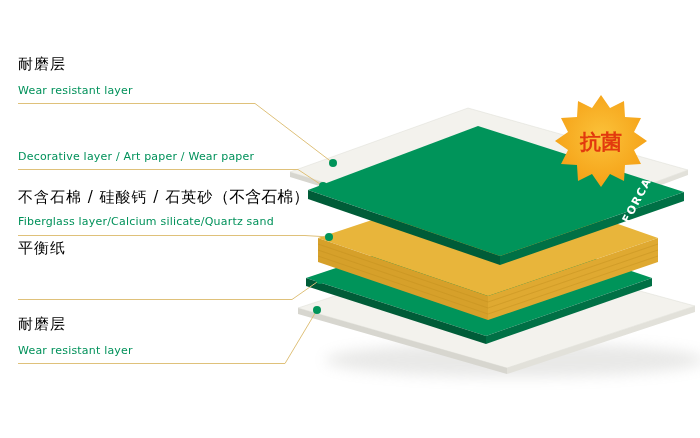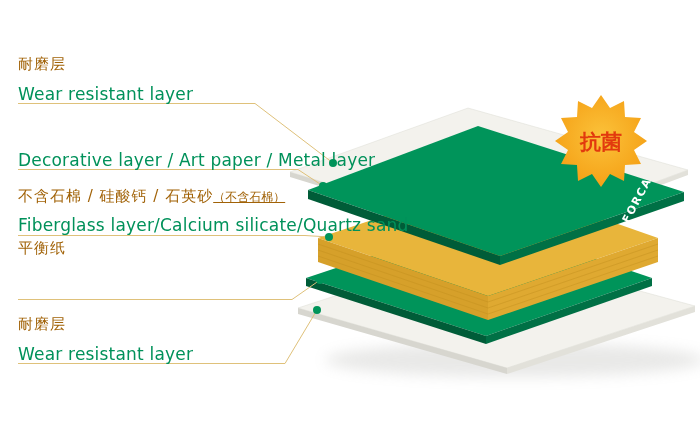--- a/index.html
+++ b/index.html
@@ -3,26 +3,26 @@
 <meta charset="utf-8">
 <style>
   html,body { margin:0; padding:0; background:#ffffff; }
   .stage {
     position:relative; width:700px; height:438px; background:#ffffff;
     overflow:hidden;
     font-family:"DejaVu Sans","Liberation Sans",sans-serif;
   }
   .stage svg { position:absolute; left:0; top:0; }
   .zh {
-    position:absolute; font-size:15px; color:#a16207; letter-spacing:1px;
+    position:absolute; font-size:15px; color:#000000; letter-spacing:1px;
     white-space:nowrap;
   }
-  .zh .note { font-size:12px; letter-spacing:0;text-decoration:underline; }
+  .zh .note { font-size:16px; letter-spacing:0; }
   .en {
-    position:absolute; font-size:17px; color:#00915a; letter-spacing:0.2px;
+    position:absolute; font-size:11px; color:#00915a; letter-spacing:0.2px;
     white-space:nowrap;
   }
   .p1z{left:18px;top:55px}  .p1e{left:18px;top:84px}
   .p2z{left:18px;top:121px} .p2e{left:18px;top:150px}
   .p3z{left:18px;top:187px} .p3e{left:18px;top:215px}
   .p4z{left:18px;top:239px} .p4e{left:18px;top:280px}
   .p5z{left:18px;top:315px} .p5e{left:18px;top:344px}
 </style>
 </head>
 <body>
@@ -94,21 +94,21 @@
 
     <g>
       <polygon points="647,141 634,150 641,164 625,165 624,181 610,174 601,187 592,174 578,181 577,165 561,164 568,150 555,141 568,132 561,118 577,117 578,101 592,108 601,95 610,108 624,101 625,117 641,118 634,132" fill="url(#starGrad)"></polygon>
       <text x="601" y="149" text-anchor="middle" font-size="21" font-weight="bold" fill="#e23a0e">抗菌</text>
     </g>
   </svg>
 
   <div class="zh p1z">耐磨层</div>
   <div class="en p1e">Wear resistant layer</div>
 
-  <div class="en p2e">Decorative layer / Art paper / Metal layer</div>
+  <div class="en p2e">Decorative layer / Art paper / Wear paper</div>
 
   <div class="zh p3z"><span>不含石棉 / 硅酸钙 / 石英砂</span><span class="note">（不含石棉）</span></div>
   <div class="en p3e">Fiberglass layer/Calcium silicate/Quartz sand</div>
 
   <div class="zh p4z">平衡纸</div>
 
   <div class="zh p5z">耐磨层</div>
   <div class="en p5e">Wear resistant layer</div>
 
 </div>

